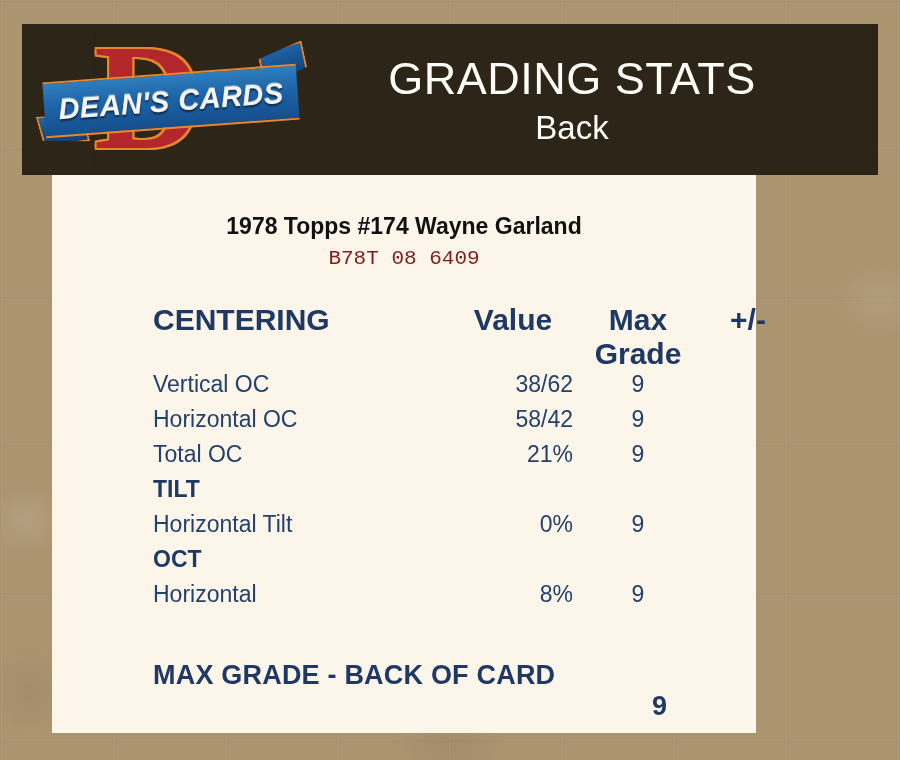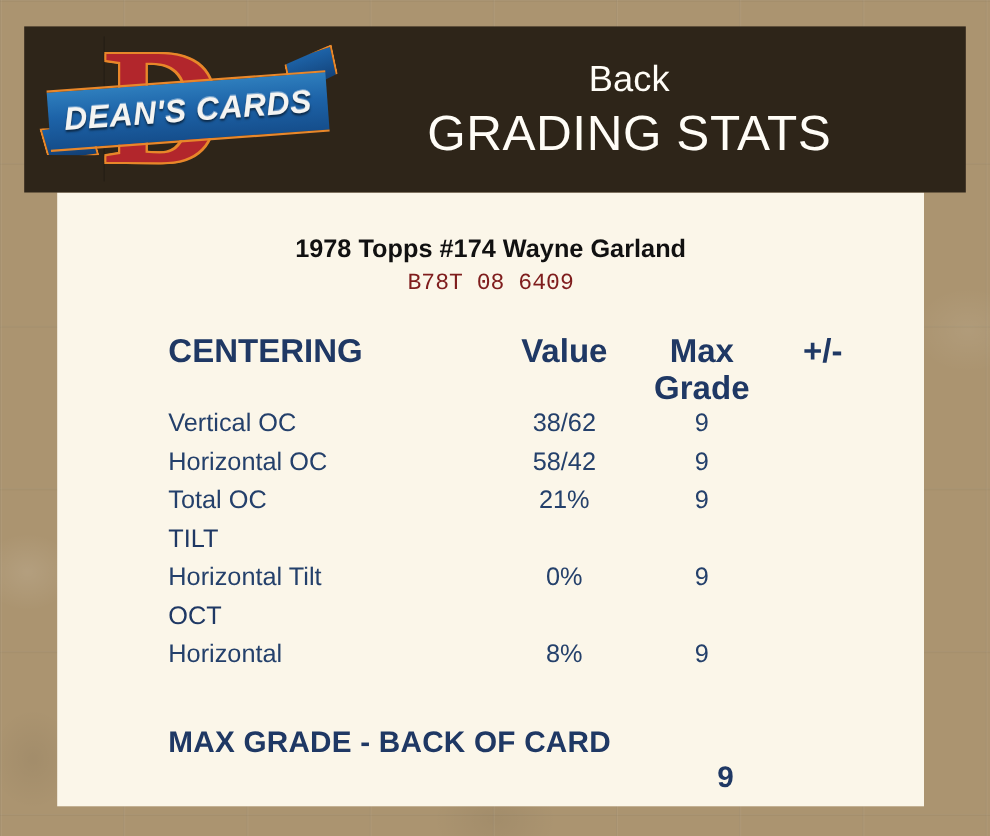--- a/index.html
+++ b/index.html
@@ -150,21 +150,21 @@
     font-size: 33px;
     font-weight: normal;
     line-height: 42px;
   }
 
   
   #content-panel {
     position: absolute;
     left: 52px;
     top: 175px;
-    width: 788px;
+    width: 704px;
     height: 558px;
     background: #fbf6e9;
     z-index: 2;
     padding-top: 34px;
   }
 
   #card-title {
     text-align: center;
     color: #111111;
     font-size: 23px;
@@ -184,36 +184,36 @@
   #stats-table {
     margin-top: 28px;
     margin-left: 101px;
     width: 640px;
     border-collapse: collapse;
     color: #1f3864;
   }
   #stats-table td { padding: 0; vertical-align: baseline; }
 
   .col-label   { width: 300px; }
-  .col-value   { width: 120px; text-align: center; }
+  .col-value   { width: 120px; text-align: right; }
   .col-grade   { width: 130px; text-align: center; }
   .col-pm      { width: 90px;  text-align: center; }
 
   tr.header-row td {
     font-size: 30px;
     font-weight: bold;
     height: 38px;
     color: #1f3864;
   }
   tr.header-row .col-value,
   tr.header-row .col-grade { text-align: center; }
 
   tr.section-row td {
     font-size: 23px;
-    font-weight: normal;
+    font-weight: bold;
     height: 35px;
     color: #1f3864;
   }
   tr.data-row td {
     font-size: 23px;
     font-weight: normal;
     height: 35px;
     color: #24406b;
   }
   tr.data-row .col-label { padding-left: 52px; margin-left: 36px; }
@@ -252,22 +252,22 @@
     <div class="logo-d">D</div>
     <div class="logo-d-stripes"></div>
     <div class="ribbon-tail left"></div>
     <div class="ribbon-tail right"></div>
     <div class="ribbon">
       <span class="ribbon-text">DEAN'S CARDS</span>
     </div>
   </div>
 
   <div class="header-titles">
+    <div id="header-title">GRADING STATS</div>
     <div id="header-subtitle">Back</div>
-    <div id="header-title">GRADING STATS</div>
   </div>
 
 </div>
 
 <div id="content-panel">
 
   <div id="card-title">1978 Topps #174 Wayne Garland</div>
   <div id="card-serial">B78T 08 6409</div>
 
   <table id="stats-table">

